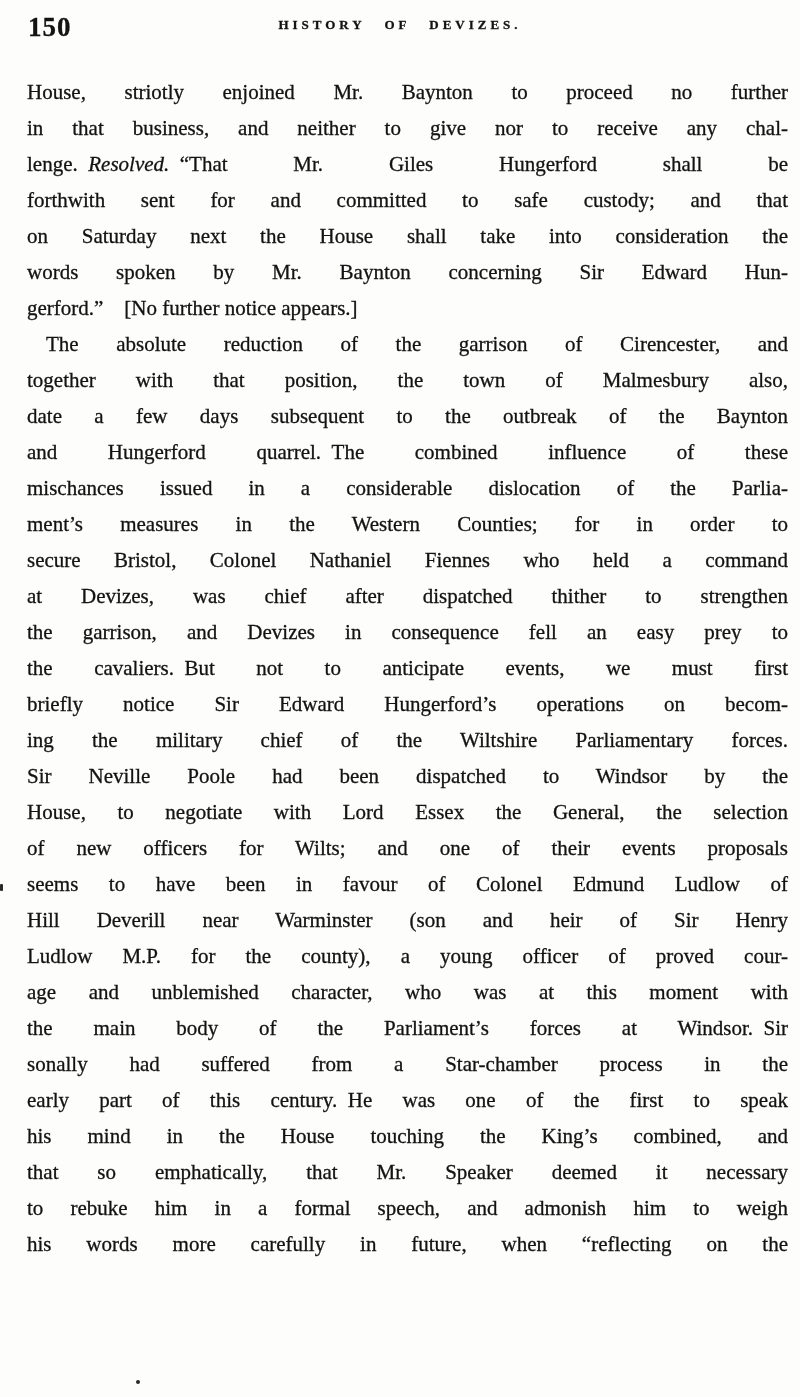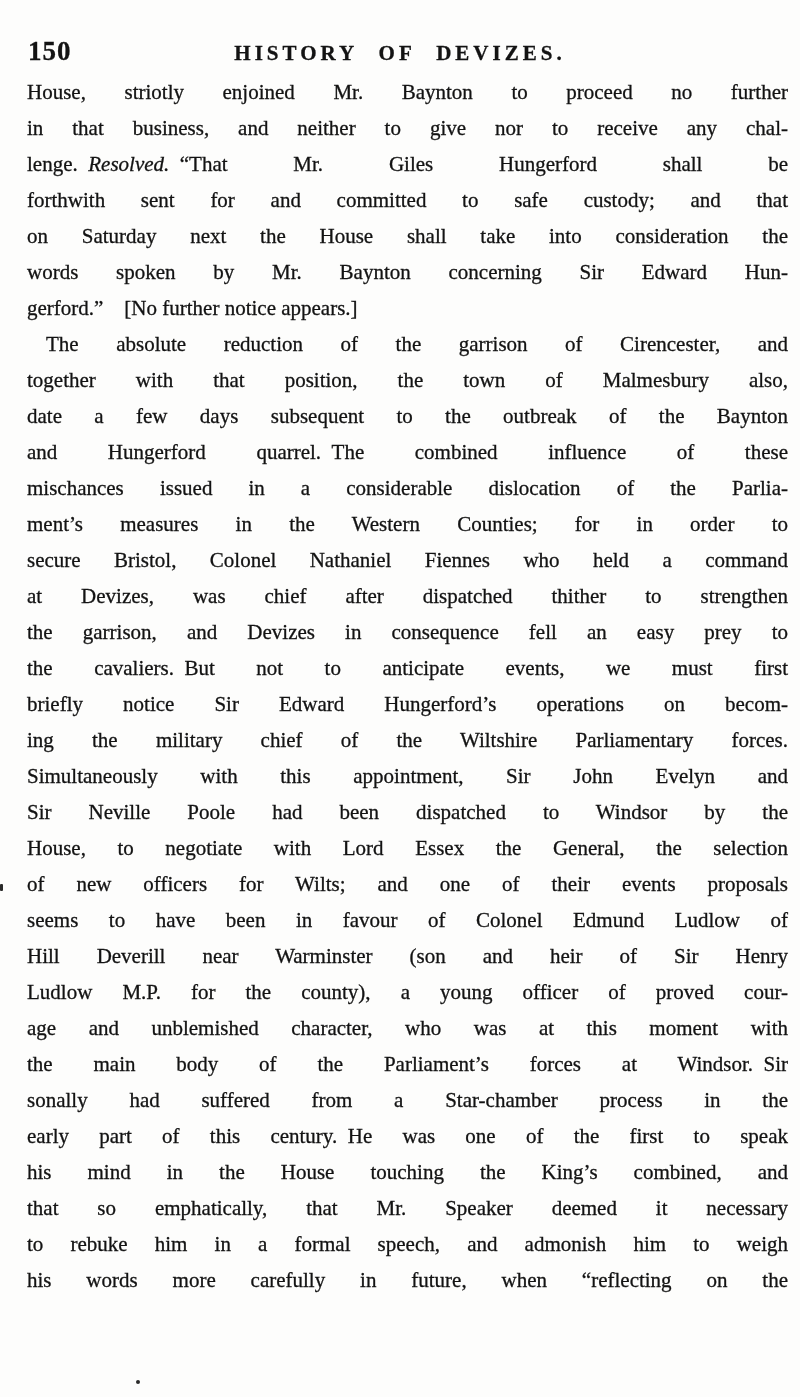--- a/index.html
+++ b/index.html
@@ -9,29 +9,29 @@
     font-family: "Liberation Serif", "DejaVu Serif", serif;
   }
   .page {
     position: relative;
     width: 800px; height: 1397px;
     background: #fdfdfc;
     color: #131313;
     -webkit-text-stroke: 0.3px #131313;
     overflow: hidden;
   }
-  .header { position: absolute; top: 10px; left: 0; width: 100%; height: 40px; margin-top: 24px; }
+  .header { position: absolute; top: 10px; left: 0; width: 100%; height: 40px; }
   .pagenum {
     position: absolute; left: 28px; top: 2px;
     font-size: 27px; font-weight: bold; letter-spacing: 1px;
   }
   .runhead {
     display: block; text-align: center;
     padding-top: 7px;
-    font-size: 21px; font-weight: bold;
+    font-size: 13px; font-weight: bold;
     letter-spacing: 4px; word-spacing: 12px;
   }
   .body-block {
     position: absolute; top: 74px; left: 27px; width: 761px;
   }
   .line {
     font-size: 21px;
     line-height: 36px;
     height: 36px;
     text-align: justify;
@@ -65,21 +65,20 @@
       <div class="line">date a few days subsequent to the outbreak of the Baynton</div>
       <div class="line">and Hungerford quarrel. The combined influence of these</div>
       <div class="line">mischances issued in a considerable dislocation of the Parlia-</div>
       <div class="line">ment’s measures in the Western Counties; for in order to</div>
       <div class="line">secure Bristol, Colonel Nathaniel Fiennes who held a command</div>
       <div class="line">at Devizes, was chief after dispatched thither to strengthen</div>
       <div class="line">the garrison, and Devizes in consequence fell an easy prey to</div>
       <div class="line">the cavaliers. But not to anticipate events, we must first</div>
       <div class="line">briefly notice Sir Edward Hungerford’s operations on becom-</div>
       <div class="line">ing the military chief of the Wiltshire Parliamentary forces.</div>
-      <div class="line">Simultaneously with this appointment, Sir John Evelyn and</div>
       <div class="line">Sir Neville Poole had been dispatched to Windsor by the</div>
       <div class="line">House, to negotiate with Lord Essex the General, the selection</div>
       <div class="line">of new officers for Wilts; and one of their events proposals</div>
       <div class="line">seems to have been in favour of Colonel Edmund Ludlow of</div>
       <div class="line">Hill Deverill near Warminster (son and heir of Sir Henry</div>
       <div class="line">Ludlow M.P. for the county), a young officer of proved cour-</div>
       <div class="line">age and unblemished character, who was at this moment with</div>
       <div class="line">the main body of the Parliament’s forces at Windsor. Sir</div>
       <div class="line">sonally had suffered from a Star-chamber process in the</div>
       <div class="line">early part of this century. He was one of the first to speak</div>

